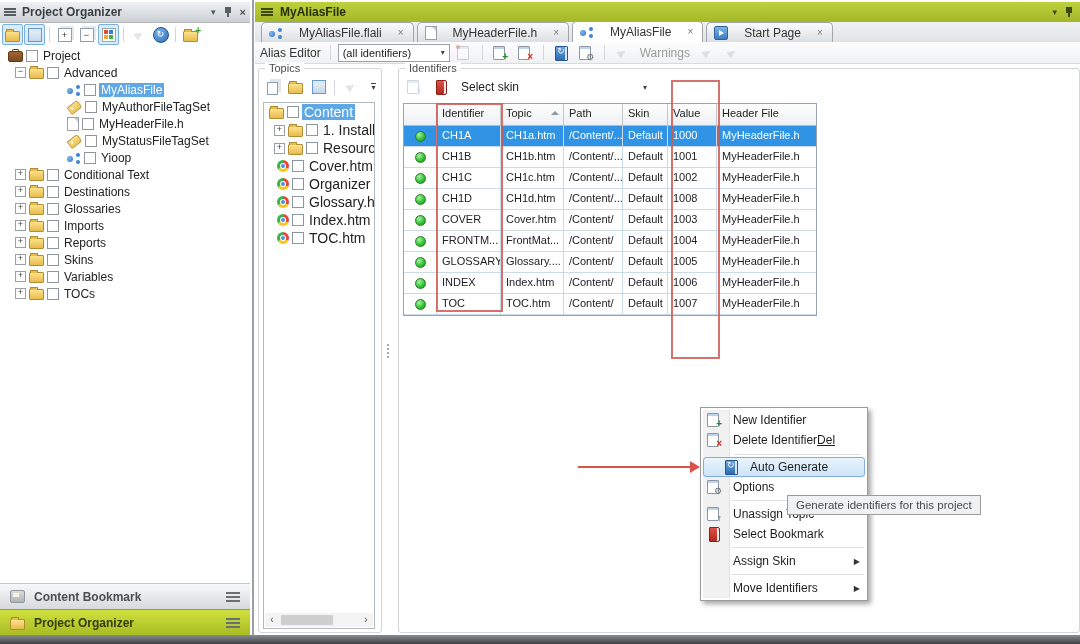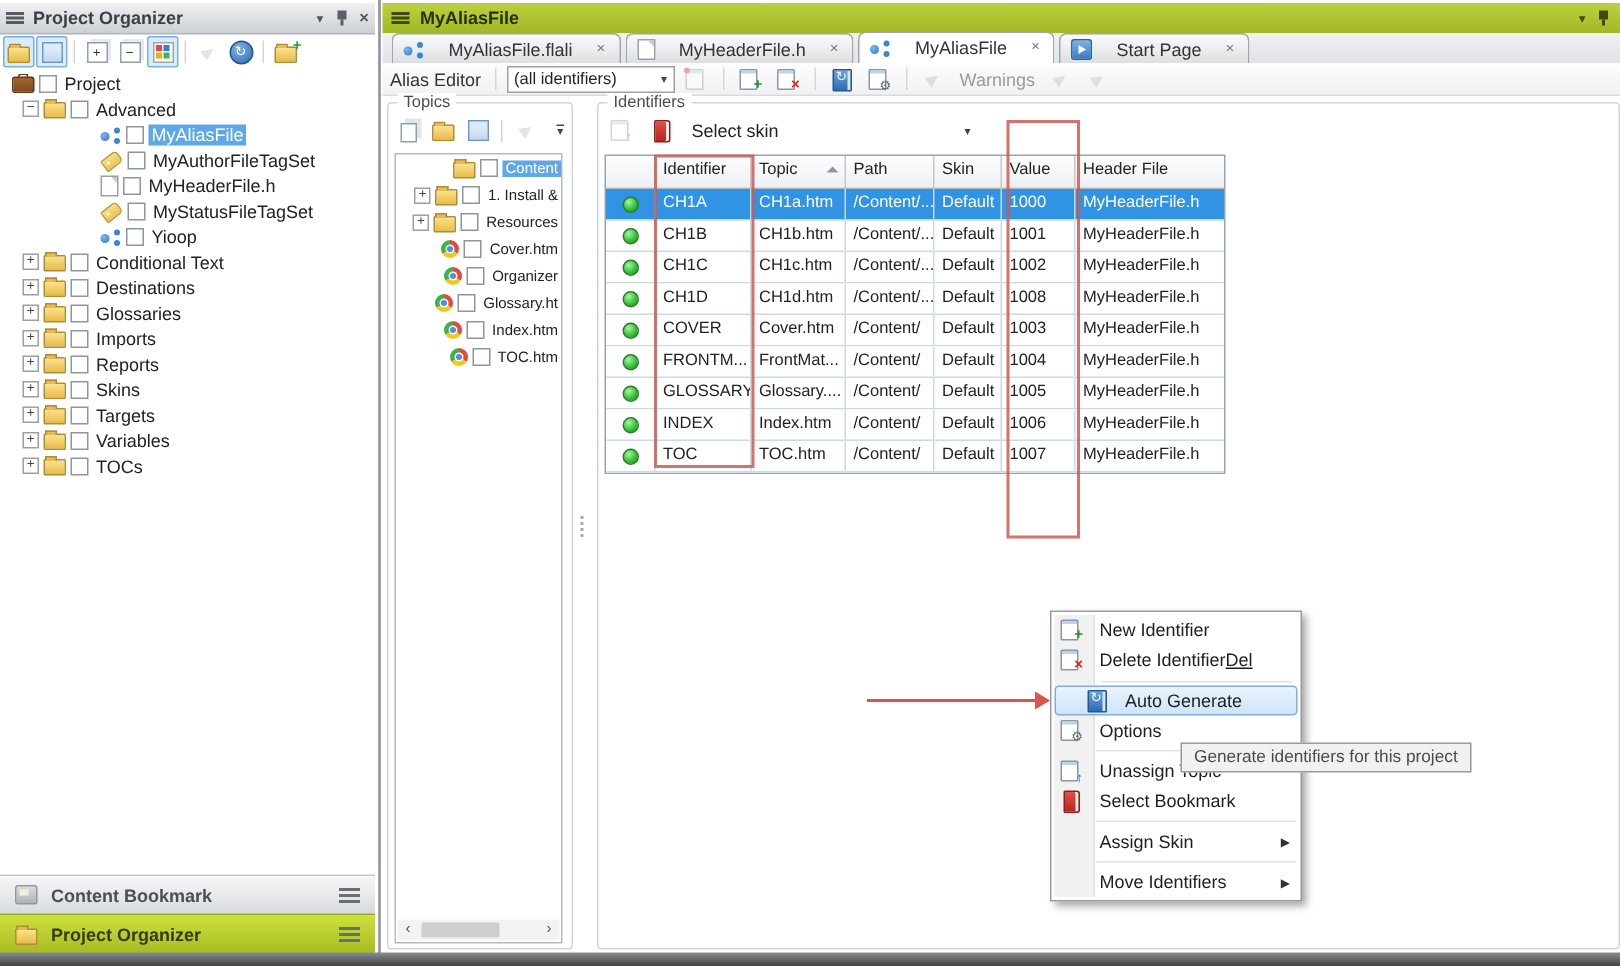--- a/index.html
+++ b/index.html
@@ -150,21 +150,21 @@
   .warn-lbl{color:#9a9a9a;font-size:12px;margin:0 3px;}
 
   
   .gbox{border:1px solid #d2d4d6;border-radius:3px;background:#fff;}
   .legend{position:absolute;top:-7px;left:6px;background:#fff;padding:0 4px;color:#4c4c4c;font-size:11px;}
 
   #topics-box{left:258px;top:68px;width:122px;height:563px;}
   #topics-toolbar{position:absolute;left:3px;top:8px;width:114px;height:20px;display:flex;align-items:center;gap:2px;}
   #topics-tree{position:absolute;left:4px;top:33px;width:112px;height:527px;border:1px solid #b3bac2;
                background:#fff;overflow:hidden;box-sizing:border-box;}
-  #topics-tree .titem{height:18px;font-size:10px;justify-content:flex-end;}
+  #topics-tree .titem{height:18px;font-size:14px;}
   #topics-tree .ind0{padding-left:2px;}
   #topics-tree .ind1{padding-left:10px;}
   .hscroll{position:absolute;left:1px;right:1px;bottom:1px;height:14px;background:#f3f3f3;
            display:flex;align-items:center;}
   .sbtn{width:14px;height:14px;display:flex;align-items:center;justify-content:center;
         color:#555;font-size:10px;line-height:10px;}
   .sthumb{width:52px;height:10px;background:#cfcfcf;border-radius:1px;margin-left:2px;}
 
   .vsplit{left:384px;top:72px;width:8px;height:556px;}
   .vsplit::before{content:"";position:absolute;left:3px;top:272px;width:2px;height:16px;
@@ -348,26 +348,20 @@
           <span class="tlabel">Reports</span>
         </div>
 
         <div class="titem ind1">
           <span class="exp exp-plus"></span>
           <span class="tico ic-folder"></span>
           <span class="cb"></span>
           <span class="tlabel">Skins</span>
         </div>
 
-        <div class="titem ind1">
-          <span class="exp exp-plus"></span>
-          <span class="tico ic-folder"></span>
-          <span class="cb"></span>
-          <span class="tlabel">Targets</span>
-        </div>
 
         <div class="titem ind1">
           <span class="exp exp-plus"></span>
           <span class="tico ic-folder"></span>
           <span class="cb"></span>
           <span class="tlabel">Variables</span>
         </div>
 
         <div class="titem ind1">
           <span class="exp exp-plus"></span>

